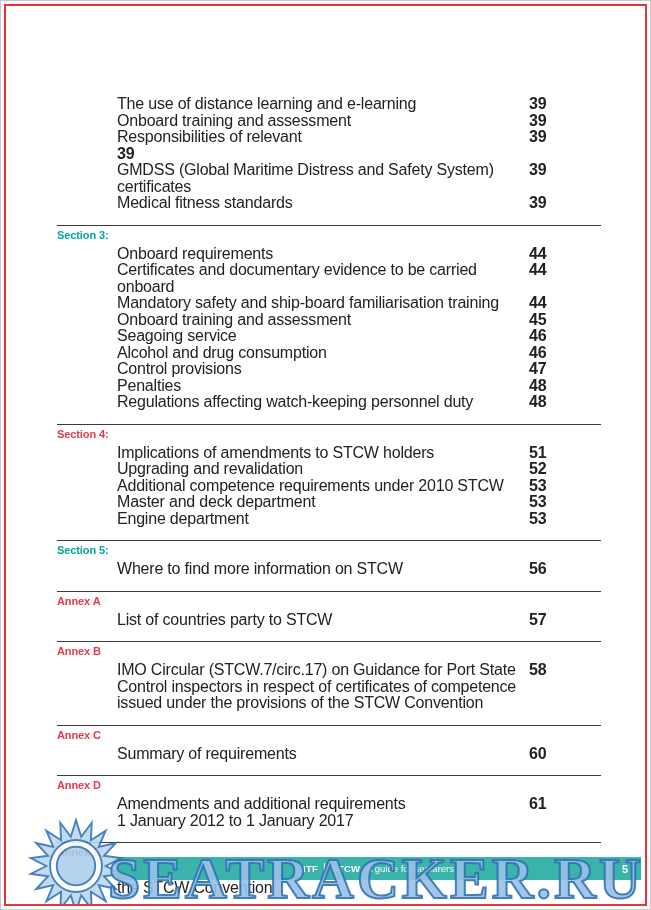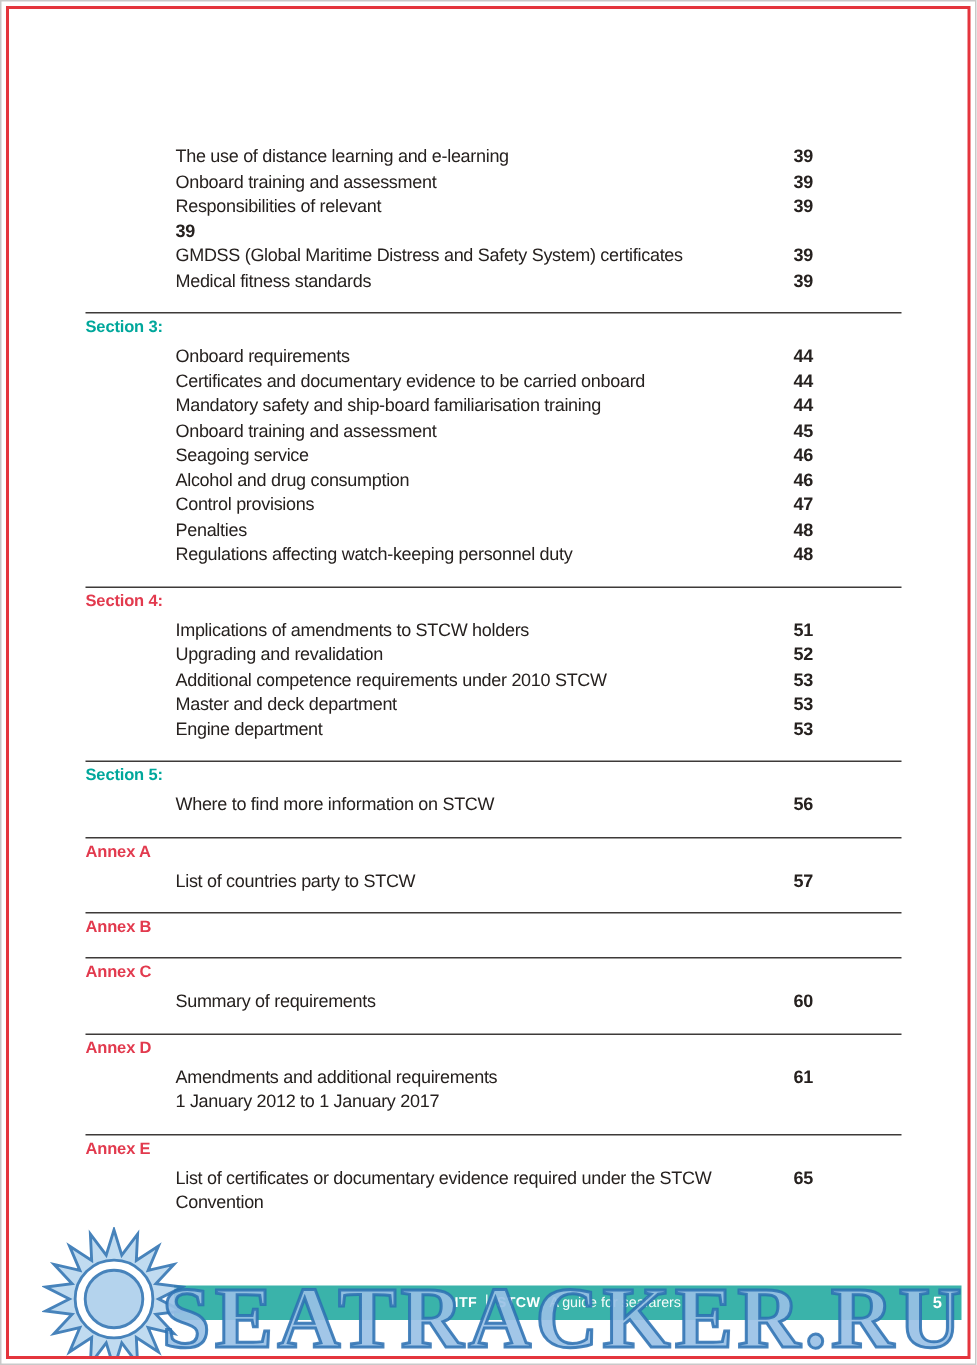--- a/index.html
+++ b/index.html
@@ -14,21 +14,21 @@
     box-sizing:border-box;overflow:hidden;
   }
   .toc{padding:90px 44px 0 51px}
   .rule{border-top:1.5px solid var(--rule,#3d3a39);margin-top:13px}
   .group-heading{
     font-size:11px;font-weight:bold;line-height:13px;margin:3px 0 4px;
     letter-spacing:-0.1px;
   }
   .entries{margin-left:60px}
   .toc-row{
-    display:flex;align-items:flex-start;font-size:12px;line-height:16.5px;
+    display:flex;align-items:flex-start;font-size:16px;line-height:16.5px;
     letter-spacing:-0.2px;color:var(--text,#26211f);padding-right:48px;
   }
   .toc-label{flex:1;padding-right:6px}
   .toc-page{width:24px;flex:none;font-weight:bold}
 
   .footer{
     position:absolute;left:110px;right:4px;top:851px;height:23px;
     background:var(--footer-bg,#3ab3aa);z-index:2;display:flex;align-items:center;
   }
   .footer-center{
@@ -218,20 +218,28 @@
             <div class="toc-label">
               <div>List of countries party to STCW</div>
             </div>
             <div class="toc-page">57</div>
           </div>
         </div>
       </div>
       <div class="toc-group">
         <div class="rule"></div>
         <div class="group-heading" style="color: rgb(226, 58, 78);">Annex B</div>
+        <div class="entries">
+          <div class="toc-row">
+            <div class="toc-label">
+              <div>IMO Circular (STCW.7/circ.17) on Guidance for Port State Control inspectors in respect of certificates of competence issued under the provisions of the STCW Convention</div>
+            </div>
+            <div class="toc-page">58</div>
+          </div>
+        </div>
       </div>
       <div class="toc-group">
         <div class="rule"></div>
         <div class="group-heading" style="color: rgb(226, 58, 78);">Annex C</div>
         <div class="entries">
           <div class="toc-row">
             <div class="toc-label">
               <div>Summary of requirements</div>
             </div>
             <div class="toc-page">60</div>

